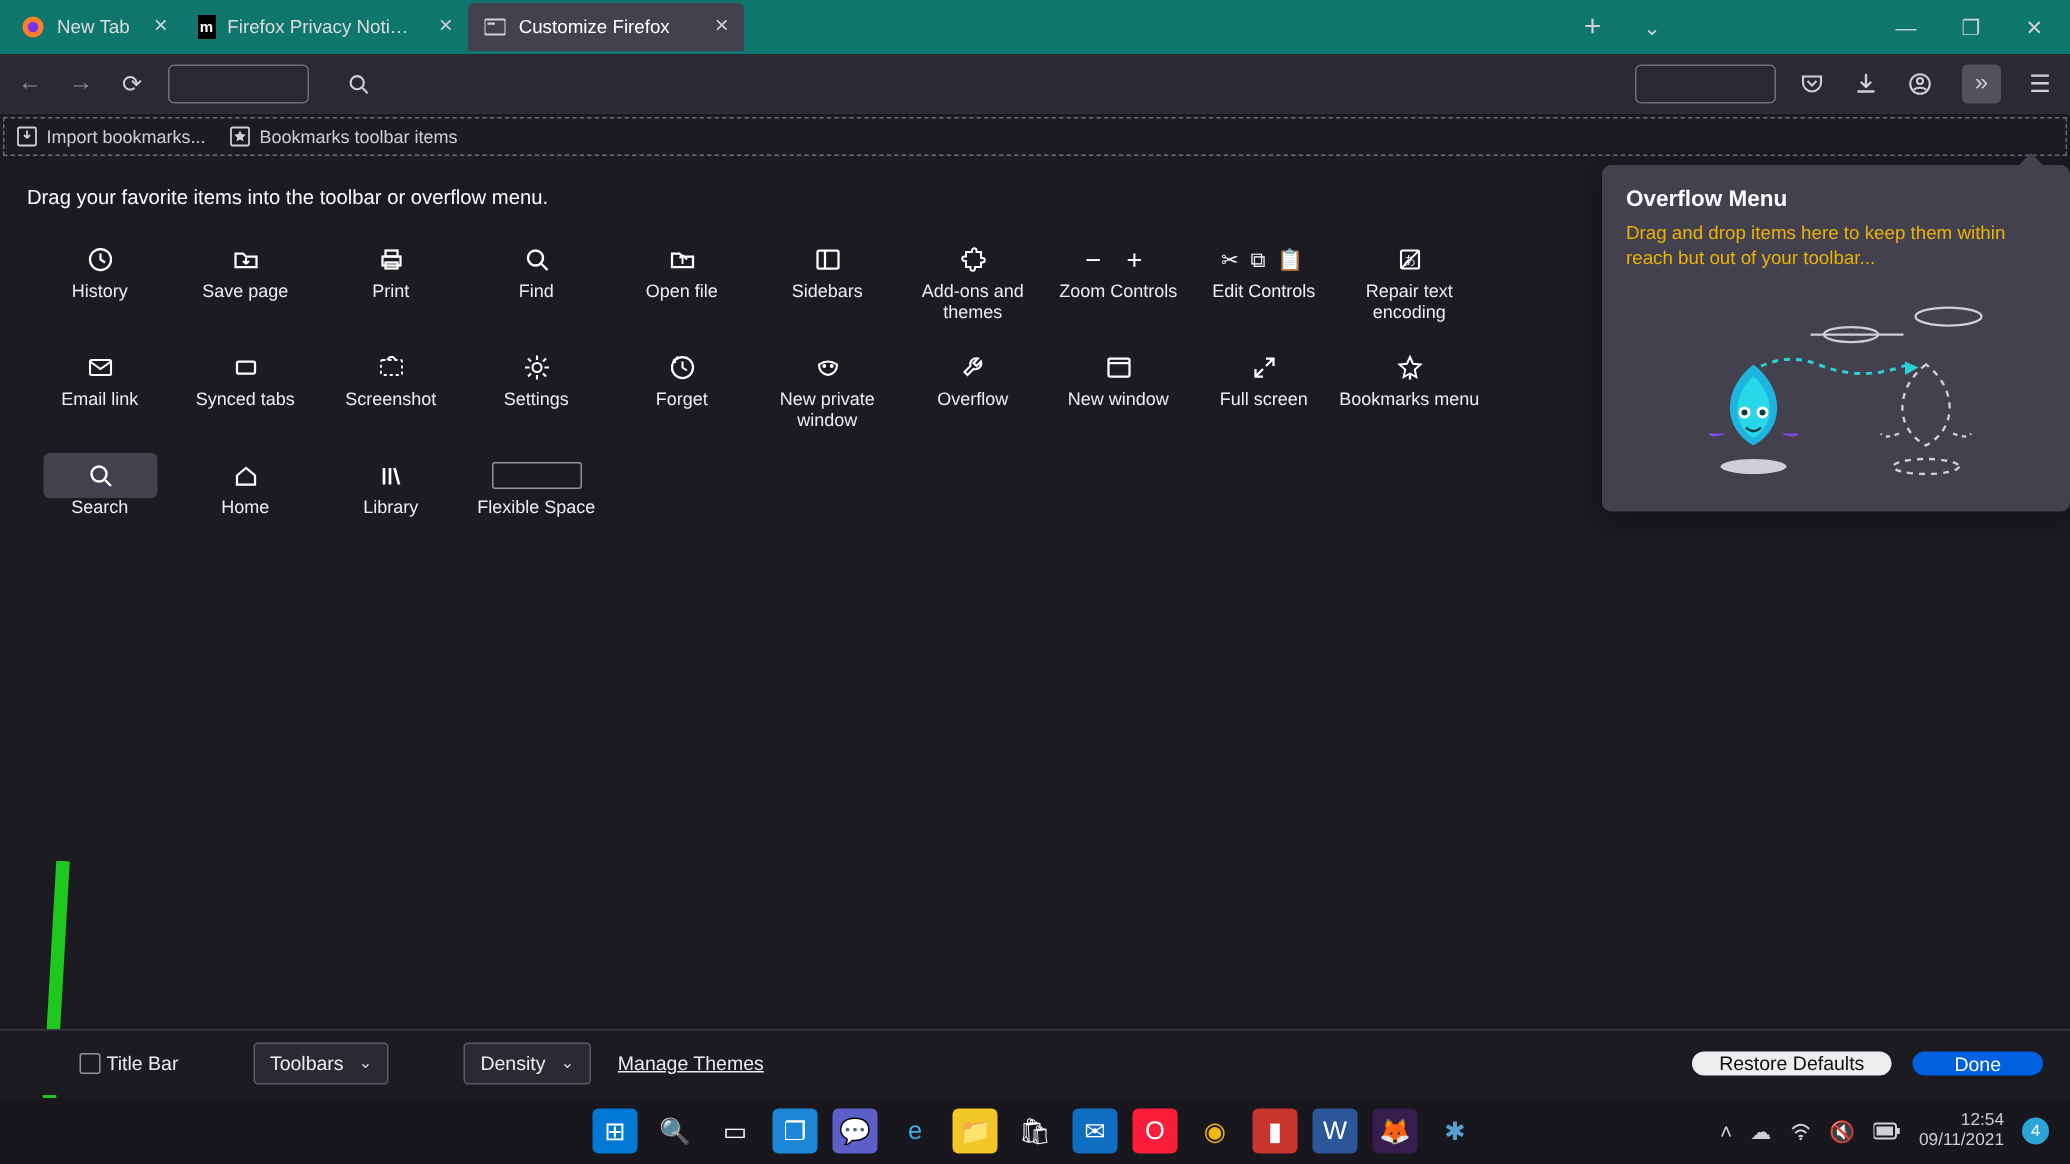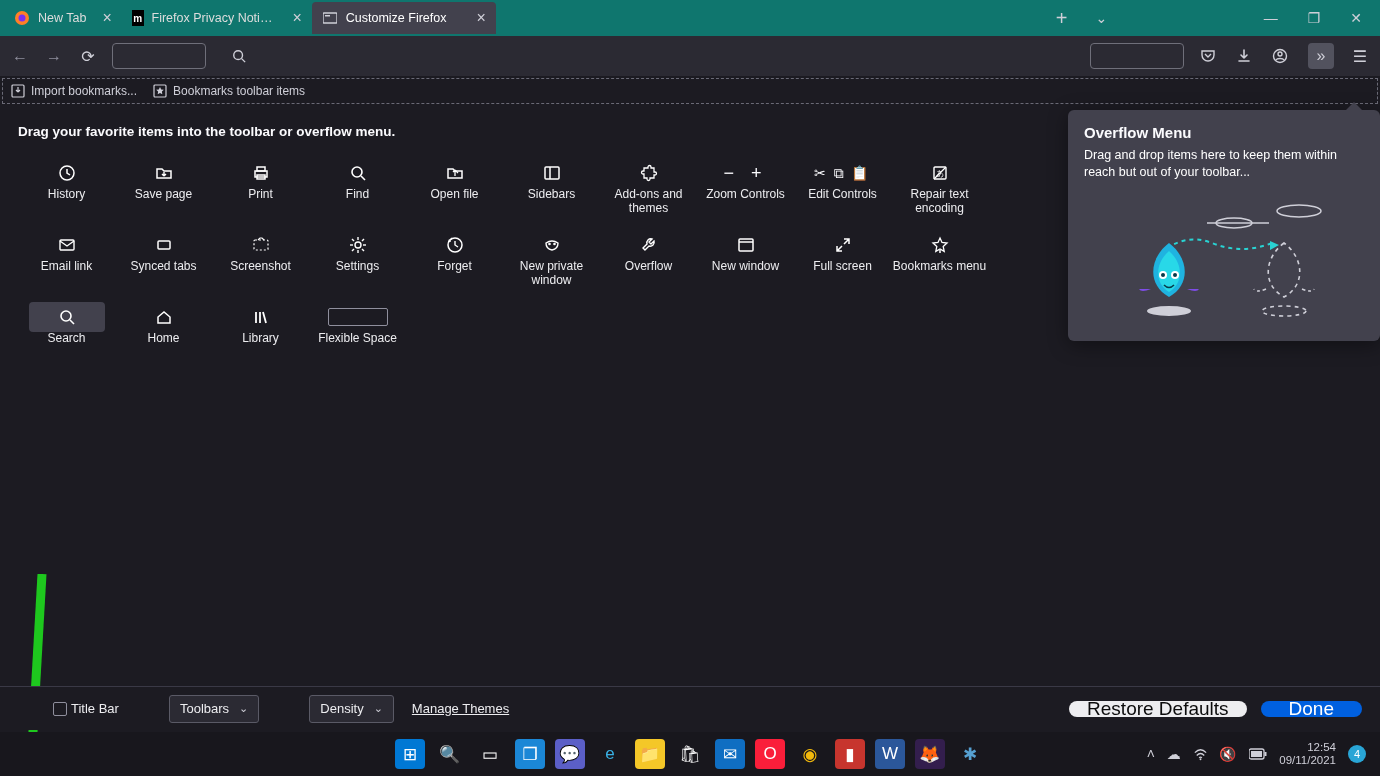--- a/index.html
+++ b/index.html
@@ -27,50 +27,50 @@
 .right-ico { color:#cfcfd8; font-size:16px; width:20px; text-align:center; }
 .overflow-btn { background:#52525e; border-radius:4px; width:26px; height:26px; display:flex; align-items:center; justify-content:center; color:#cfcfd8;}
 
 
 .bookmarks-bar { height:26px; border:1px dashed #6a6a76; margin:2px 2px 0; display:flex; align-items:center; gap:16px; padding:0 8px; font-size:12px; color:#cfcfd8;}
 .bm-item { display:flex; align-items:center; gap:6px;}
 .bm-item .ico { font-size:12px; }
 
 
 .main { position:relative; padding:12px 18px; }
-.instr { font-size:13.5px; font-weight:700; color:#fbfbfe; margin:8px 0 16px; }
+.instr { font-size:13.5px; font-weight:400; color:#fbfbfe; margin:8px 0 16px; }
 .palette { display:grid; grid-template-columns:repeat(10, 97px); gap:0; width:990px;}
 .pal-item { width:97px; height:72px; display:flex; flex-direction:column; align-items:center; justify-content:flex-start; text-align:center; font-size:12px; color:#ededf0; padding-top:4px; cursor:grab;}
 .pal-item .ico { height:28px; display:flex; align-items:center; justify-content:center; font-size:18px; color:#fbfbfe;}
 .pal-item .lbl { line-height:1.2; }
 .pal-item.selected { }
 .pal-item.selected .ico-box{ background:#42414d; border-radius:4px; width:76px; height:30px; display:flex; align-items:center; justify-content:center;}
 .flex-sp .ico-box { border:1px solid #8f8f9d; width:60px; height:18px; border-radius:2px;}
 
 
 .overflow-card { position:absolute; top:6px; right:0; width:312px; background:#42414d; border-radius:6px; padding:14px 16px 18px; box-shadow:0 4px 20px rgba(0,0,0,.4); }
 .overflow-card .arrow { position:absolute; top:-8px; right:18px; width:0; height:0; border-left:8px solid transparent;border-right:8px solid transparent;border-bottom:8px solid #42414d;}
 .overflow-card h3 { font-size:15px; font-weight:600; margin-bottom:6px;}
-.overflow-card p { font-size:12.5px; color:#ffffff; line-height:1.35;}
+.overflow-card p { font-size:12.5px; color:#eab308; line-height:1.35;}
 .overflow-art { margin-top:12px; display:flex; justify-content:center;}
 
 
 .green-arrow { position:absolute; left:18px; top:470px; }
 
 
 .footer { position:absolute; left:0; right:0; bottom:46px; height:44px; border-top:1px solid #3a3946; display:flex; align-items:center; padding:0 18px; gap:18px; background:#1c1b22;}
 .cb-wrap { display:flex; align-items:center; gap:4px; font-size:13px; color:#ededf0;padding-left:35px;}
 .cb { width:14px; height:14px; border:1.5px solid #8f8f9d; border-radius:2px; }
 .dropdown { height:28px; background:#2b2a33; border:1px solid #5a5a66; border-radius:3px; display:flex; align-items:center; gap:10px; padding:0 10px; font-size:13px; color:#ededf0;margin-left:32px;}
 .dropdown .chev{font-size:11px;color:#cfcfd8;}
 .link { font-size:13px; color:#ededf0; text-decoration:underline;}
 .footer-right { margin-left:auto; display:flex; gap:14px;}
-.btn { height:16px; padding:0 18px; border-radius:13px; font-size:19px; display:flex; align-items:center;}
+.btn { height:16px; padding:0 18px; border-radius:13px; font-size:13px; display:flex; align-items:center;}
 .btn.white { background:#ededf0; color:#0c0c0d;}
-.btn.blue { background:#0060df; color:#fff; font-weight:500; padding:0 28px;}
+.btn.blue { background:#0060df; color:#fff; font-weight:500; padding:0 28px;align-items:flex-end;}
 
 
 .taskbar { position:absolute; left:0; right:0; bottom:0; height:44px; background:#18171d; display:flex; align-items:center; }
 .task-center { position:absolute; left:50%; transform:translateX(-50%); display:flex; gap:10px; align-items:center;}
 .task-ico { width:30px; height:30px; border-radius:4px; display:flex; align-items:center; justify-content:center; font-size:17px;}
 .tray { margin-left:auto; display:flex; align-items:center; gap:12px; padding-right:14px; color:#cfcfd8; font-size:12px;}
 .tray .clock { text-align:right; line-height:1.15; font-size:11.5px;}
 .tray-ico { font-size:14px; color:#cfcfd8;}
 .not-badge { width:18px; height:18px; border-radius:50%; background:#29a5d6; color:#fff; font-size:11px; display:flex; align-items:center; justify-content:center;}
 

